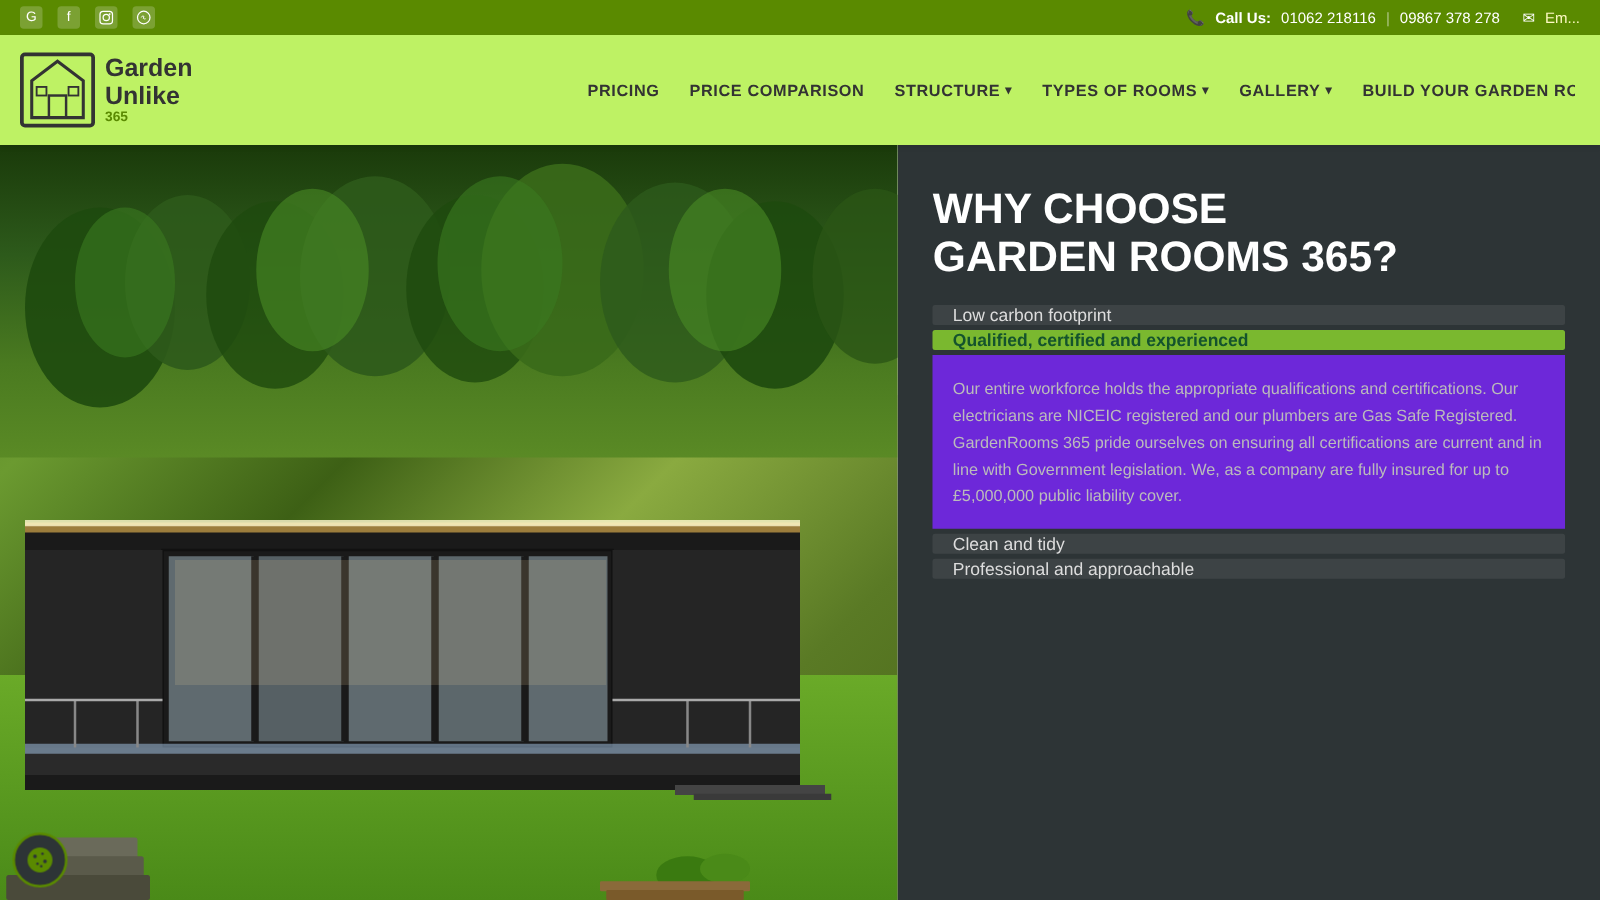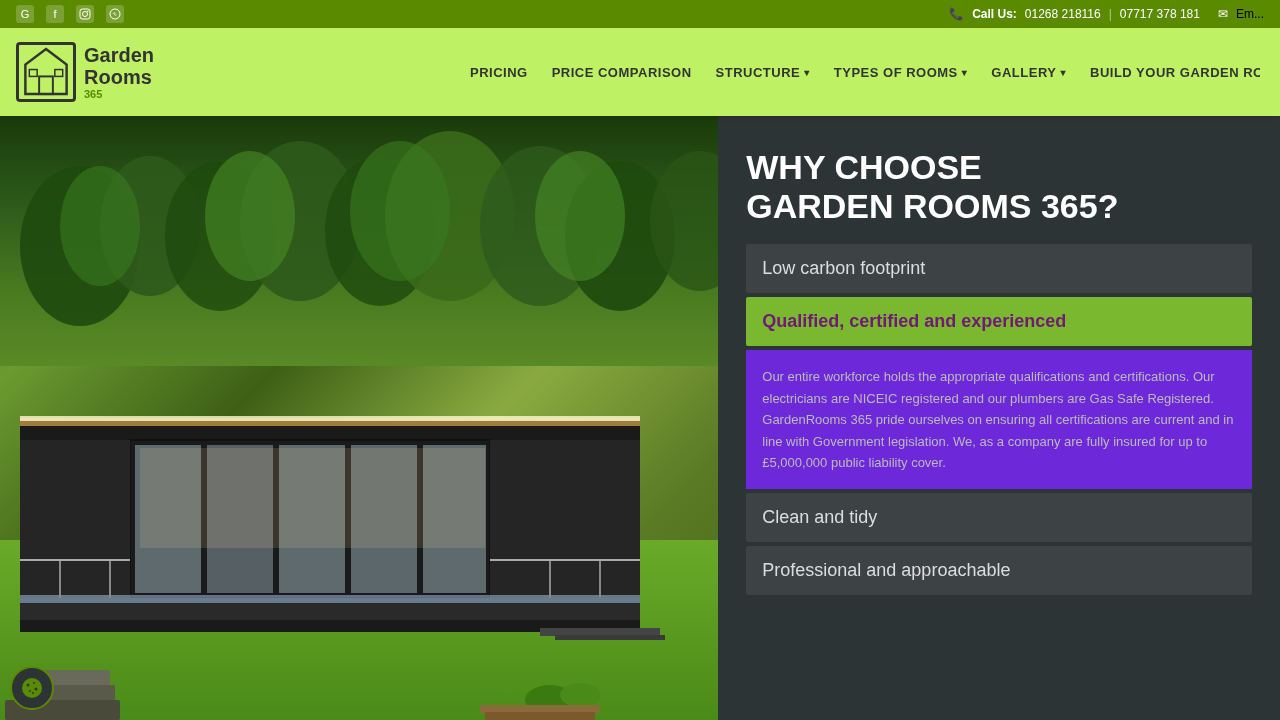--- a/index.html
+++ b/index.html
@@ -96,30 +96,30 @@
     .why-choose-desc {
       font-size: 13.5px;
       line-height: 1.6;
       color: #ccc;
       margin-bottom: 24px;
     }
 
     
     .feature-item {
       background: rgba(255,255,255,0.08);
-      padding: 14px 16px;
+      padding: 0 16px;
       margin-bottom: 4px;
       border-radius: 2px;
-      font-size: 18px;
+      font-size: 14px;
       color: #ddd;
       cursor: pointer;
     }
     .feature-item.active {
       background: #7ab82f;
-      color: #701a75;
+      color: #14532d;
       font-weight: bold;
     }
     .feature-detail {
       background: #6d28d9;
       padding: 16px;
       margin-bottom: 4px;
       font-size: 13px;
       line-height: 1.65;
       color: #bbb;
     }
@@ -163,46 +163,46 @@
     <div class="social-icon">
       <svg width="12" height="12" viewBox="0 0 24 24" fill="white">
         <circle cx="12" cy="12" r="10" stroke="white" stroke-width="2" fill="none"></circle>
         <path d="M8 12 Q10 8 12 10 Q13 11 11 13 Q13 15 15 14" stroke="white" stroke-width="1.5" fill="none"></path>
       </svg>
     </div>
   </div>
   <div class="top-bar-right">
     <span>📞</span>
     <span style="font-weight:bold;color:white;">Call Us:</span>
-    <span style="color:white;cursor:pointer;">01268 218116</span>
+    <span style="color:white;cursor:pointer;">01062 218116</span>
     <span style="color:rgba(255,255,255,0.5);">|</span>
-    <span style="color:white;cursor:pointer;">07717 378 181</span>
+    <span style="color:white;cursor:pointer;">09867 378 278</span>
     <span style="margin-left:10px;">✉</span>
-    <span style="color:#000000;cursor:pointer;">Em...</span>
+    <span style="color:#fef9c3;cursor:pointer;">Em...</span>
   </div>
 </div>
 
 <div class="nav-bar">
   <div class="logo">
     <div class="logo-icon">
       <svg width="50" height="55" viewBox="0 0 50 55">
 
         <polygon points="25,4 46,20 46,50 4,50 4,20" fill="none" stroke="#333" stroke-width="2.5"></polygon>
 
         <rect x="18" y="32" width="14" height="18" fill="none" stroke="#333" stroke-width="2"></rect>
 
         <rect x="8" y="25" width="8" height="7" fill="none" stroke="#333" stroke-width="1.5"></rect>
         <rect x="34" y="25" width="8" height="7" fill="none" stroke="#333" stroke-width="1.5"></rect>
 
         <text x="25" y="65" text-anchor="middle" font-size="10" font-weight="bold" fill="#5a8a00">365</text>
       </svg>
     </div>
     <div class="logo-text">
       <span class="logo-text-main">Garden</span>
-      <span class="logo-text-sub">Rooms</span>
+      <span class="logo-text-sub">Unlike</span>
       <span style="font-size:11px;color:#5a8a00;font-weight:bold;">365</span>
     </div>
   </div>
 
   <div class="nav-links">
     <a class="nav-link">PRICING</a>
     <a class="nav-link">PRICE COMPARISON</a>
     <a class="nav-link">
       <span>STRUCTURE</span>
       <span class="chevron">▾</span>

